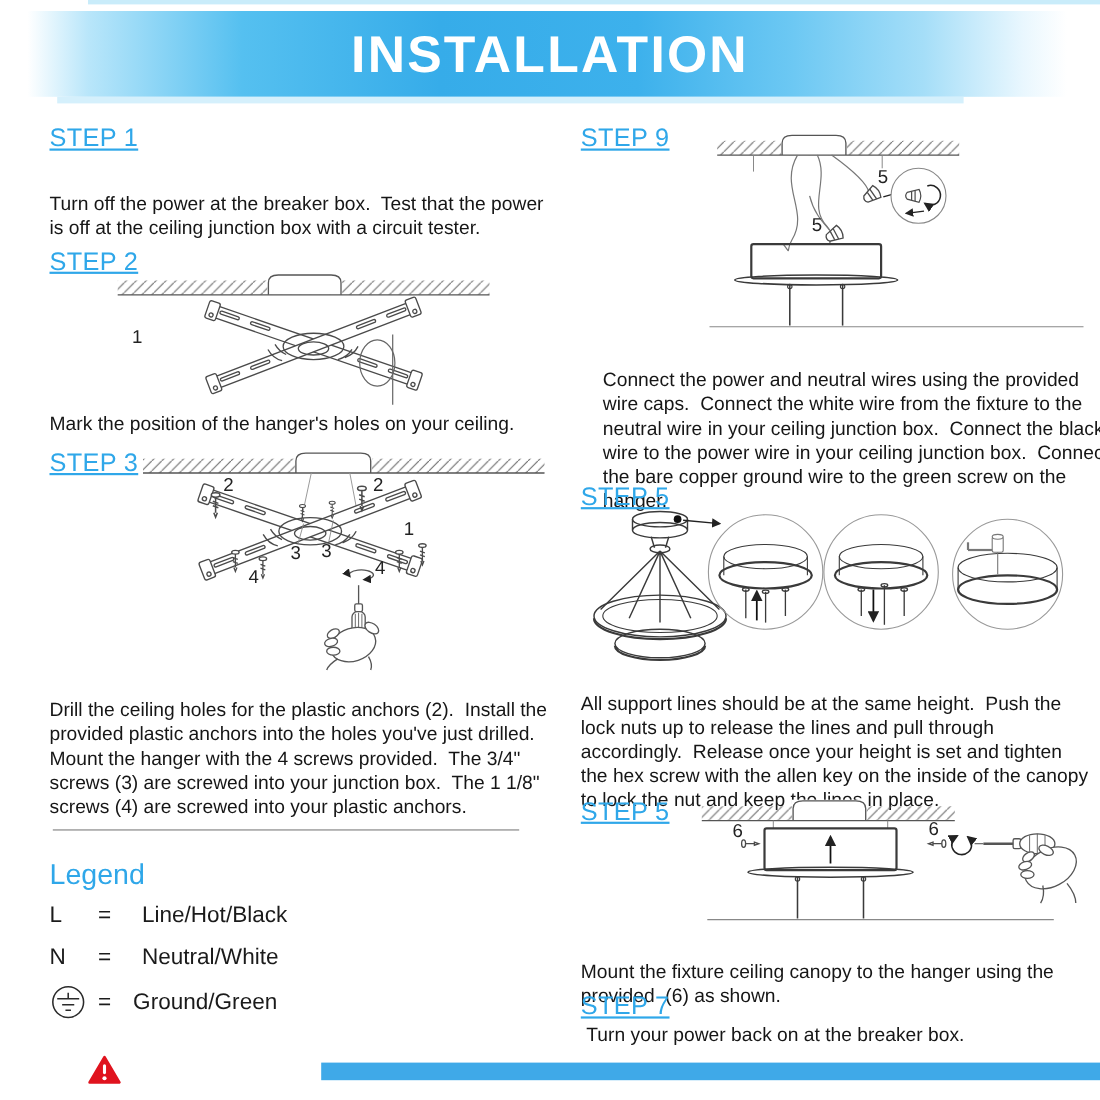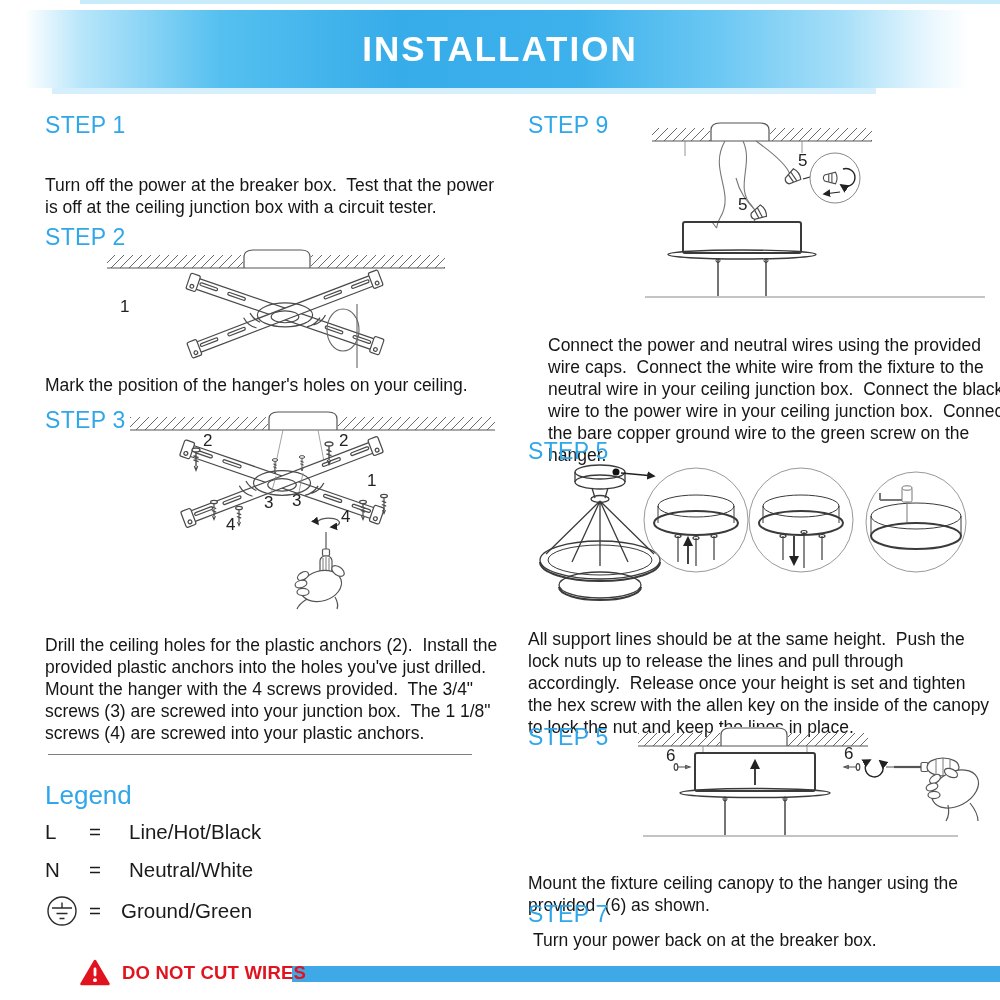--- a/index.html
+++ b/index.html
@@ -4,25 +4,25 @@
 <style>
   * { margin:0; padding:0; box-sizing:border-box; }
   html,body { width:1000px; height:1000px; background:#fff; }
   body { font-family:"Liberation Sans", sans-serif; color:#1b1b1b; position:relative; overflow:hidden; }
   .abs { position:absolute; }
 
   
   .top-strip { position:absolute; left:80px; top:0; width:920px; height:4px; background:#c9ecfa; }
   .banner { position:absolute; left:0; top:10px; width:1000px; height:78px;
             background:linear-gradient(90deg,#ffffff 0%,#ffffff 2.5%,#b9e6fa 8%,#55c0f0 22%,#36ace9 40%,#3db1ec 58%,#6cc8f3 72%,#a5def8 84%,#e9f7fe 93%,#ffffff 97%); }
-  .banner-title { width:100%; text-align:center; line-height:78px; font-size:35px; font-weight:bold;
+  .banner-title { width:100%; text-align:center; line-height:78px; font-size:47px; font-weight:bold;
                   color:#ffffff; letter-spacing:2px; }
   .under-strip { position:absolute; left:52px; top:88px; width:824px; height:6px; background:#d5f0fc; }
 
-  .step-h { position:absolute; font-size:23px; color:#2fa7e9; letter-spacing:.3px; }
+  .step-h { position:absolute; font-size:23px; color:#2fa7e9; letter-spacing:.3px;text-decoration:underline; }
   .para   { position:absolute; font-size:17.5px; line-height:22px; color:#161616; white-space:pre-wrap;margin-top:22px; }
   .caption{ position:absolute; font-size:17.5px; color:#161616; white-space:nowrap; }
 
   .divider { position:absolute; left:48px; top:754px; width:424px; height:1px; background:#7d7d7d; }
 
   .legend-h { position:absolute; left:45px; top:780px; font-size:26px; color:#2fa7e9; }
   .legend-row { position:absolute; left:45px; display:flex; align-items:center; font-size:20.5px; color:#1b1b1b; }
   .lg-sym { display:inline-block; width:44px; }
   .lg-eq  { display:inline-block; width:40px; }
   .lg-icon { margin-right:8px; }
@@ -360,14 +360,13 @@
 <div class="step-h" style="left:528px;top:901px">STEP 7</div>
 <div class="caption" style="left:533px;top:930px">Turn your power back on at the breaker box.</div>
 
 <div class="blue-bar"></div>
 <div class="warning">
   <svg width="30" height="27" viewBox="0 0 30 27">
     <path d="M15,2 L28.5,25 H1.5 Z" fill="#e0131e" stroke="#e0131e" stroke-width="2.5" stroke-linejoin="round"></path>
     <rect x="13.6" y="8.5" width="2.8" height="9" rx="1.4" fill="#fff"></rect>
     <circle cx="15" cy="21.2" r="1.9" fill="#fff"></circle>
   </svg>
-  <span>DO NOT CUT WIRES</span>
 </div>
 
 </body></html>

